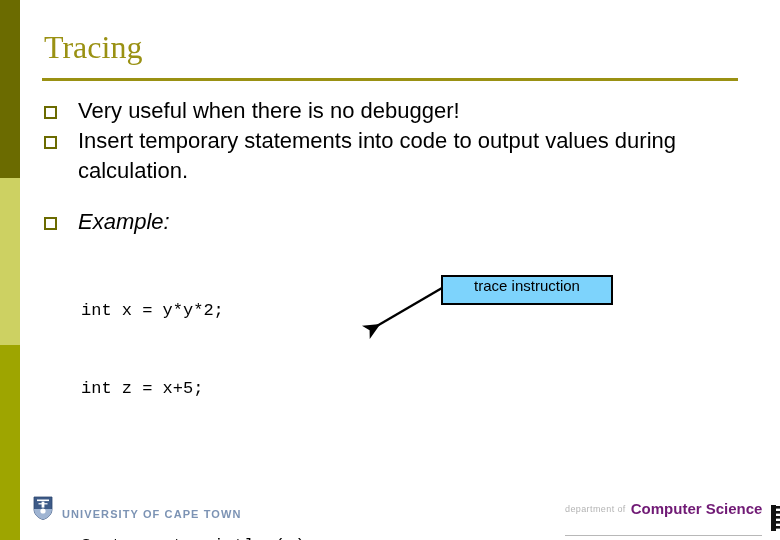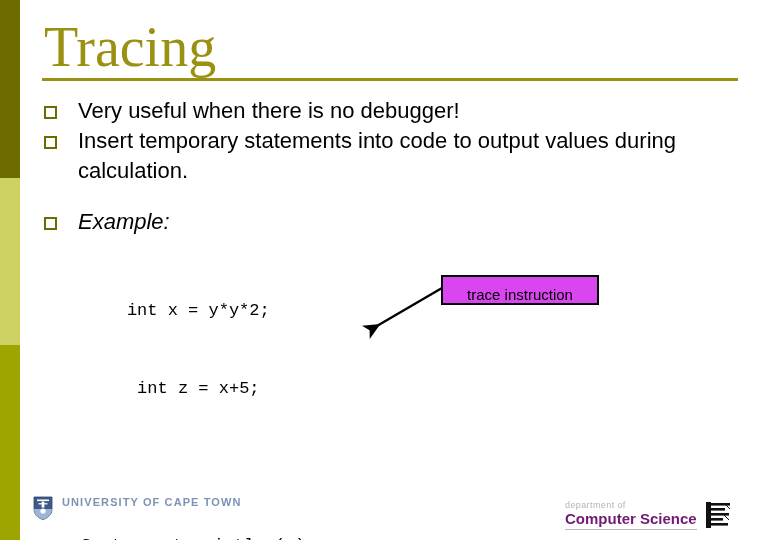--- a/index.html
+++ b/index.html
@@ -39,21 +39,21 @@
   .band-top    { top: 0px;   height: 178px; background: #6b6b00; }
   .band-mid    { top: 178px; height: 167px; background: #cdd162; }
   .band-bottom { top: 345px; height: 195px; background: #9ea500; }
 
   
   .title {
     position: absolute;
     left: 44px;
     top: 22px;
     font-family: "Liberation Serif", serif;
-    font-size: 56px;
+    font-size: 32px;
     line-height: 50px;
     color: #9a9113;
     letter-spacing: 0px;
     white-space: nowrap;
   }
   .title-rule {
     position: absolute;
     left: 42px;
     top: 78px;
     width: 696px;
@@ -103,55 +103,55 @@
   .code-block {
     position: absolute;
     left: 81px;
     top: 246px;
     font-family: "Liberation Mono", monospace;
     font-size: 17px;
     line-height: 26px;
     color: #000000;
     white-space: pre;
   }
-  .code-line { height: 26px; text-align: center; }
+  .code-line { height: 26px; }
   .code-gap  { height: 27px; }
 
   
   .callout-box {
     position: absolute;
     left: 441px;
     top: 275px;
-    width: 158px;
+    width: 172px;
     height: 30px;
     border: 2px solid #000000;
-    background: #d946ef;
+    background: #7dd3fc;
     box-sizing: border-box;
     display: flex;
-    align-items: flex-end;
+    align-items: flex-start;
     justify-content: center;
     font-size: 15px;
     color: #000000;
   }
   .callout-arrow {
     position: absolute;
     left: 350px;
     top: 278px;
     width: 110px;
     height: 65px;
     pointer-events: none;
   }
 
   
   .footer-left {
     position: absolute;
     left: 33px;
     top: 496px;
     display: flex;
-    align-items: flex-start;
+    align-items: flex-end;
   }
   .uct-shield {
     width: 20px;
     height: 24px;
     margin-right: 9px;
   }
   .uct-text {
     font-size: 11px;
     font-weight: bold;
     letter-spacing: 1.1px;
@@ -161,24 +161,23 @@
 
   .footer-right {
     position: absolute;
     left: 565px;
     top: 500px;
     display: flex;
     align-items: center;
   }
   .dept-line {
     display: flex;
-    align-items: flex-start;
+    align-items: center;
     border-bottom: 1px solid #b8b8b8;
-    padding-bottom: 2px;
-    flex-direction: column;
+    padding-bottom: 18px;
   }
   .dept-small {
     font-size: 9px;
     color: #b4b4b4;
     letter-spacing: 0.4px;
     margin-right: 5px;
     white-space: nowrap;
   }
   .dept-big {
     font-size: 15px;

